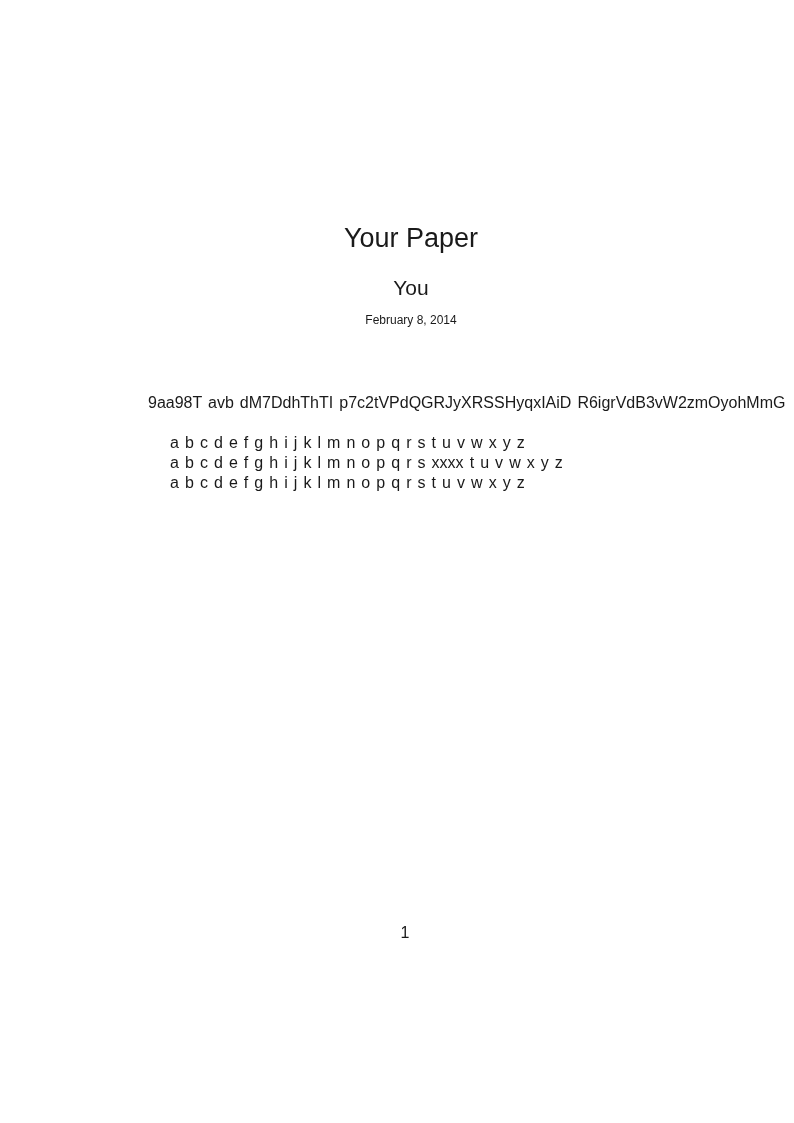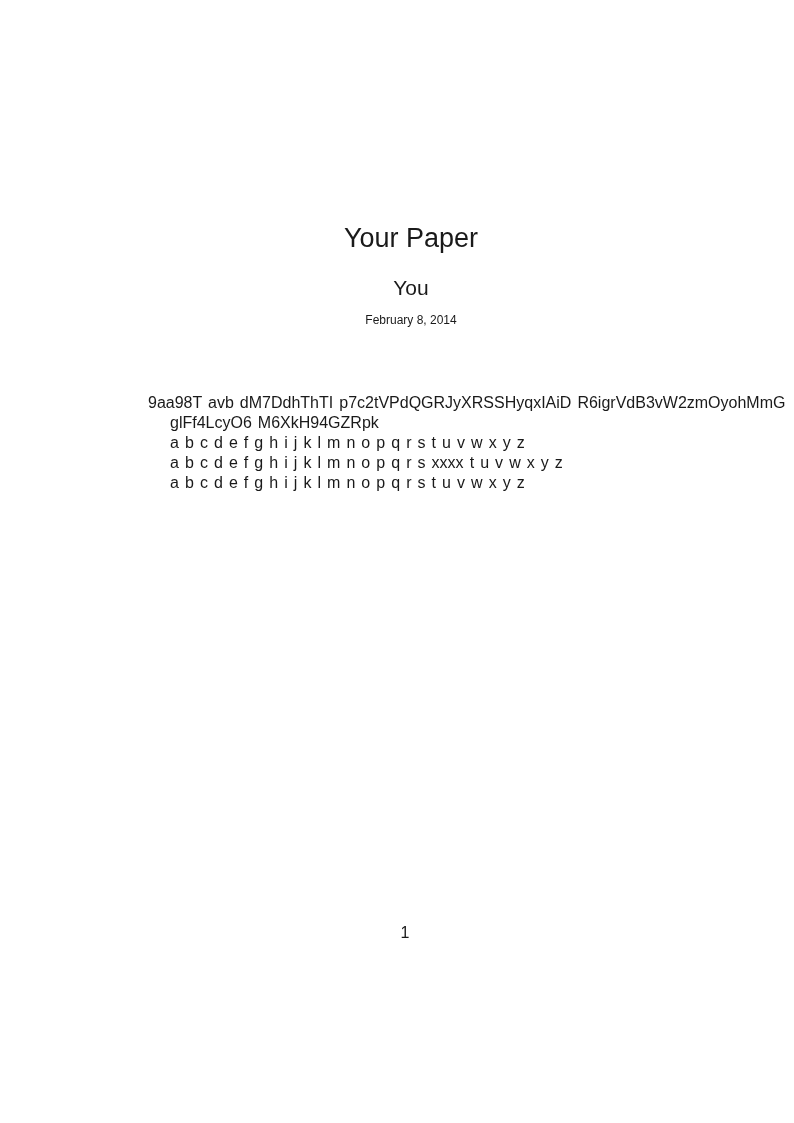--- a/index.html
+++ b/index.html
@@ -69,21 +69,20 @@
 
   <div class="centered paper-title">Your Paper</div>
 
   <div class="centered paper-author">You</div>
 
   <div class="centered paper-date">February 8, 2014</div>
 
 
   <div class="body-line l2">9aa98T avb dM7DdhThTI p7c2tVPdQGRJyXRSSHyqxIAiD R6igrVdB3vW2zmOyohMmG</div>
 
-  <div class="body-line l3">glFf4LcyO6 M6XkH94GZRpk</div>
 
   <div class="body-line l4">a b c d e f g h i j k l m n o p q r s t u v w x y z</div>
 
   <div class="body-line l5">a b c d e f g h i j k l m n o p q r s xxxx t u v w x y z</div>
 
   <div class="body-line l6">a b c d e f g h i j k l m n o p q r s t u v w x y z</div>
 
   <div class="page-number">1</div>
 
 </div>

